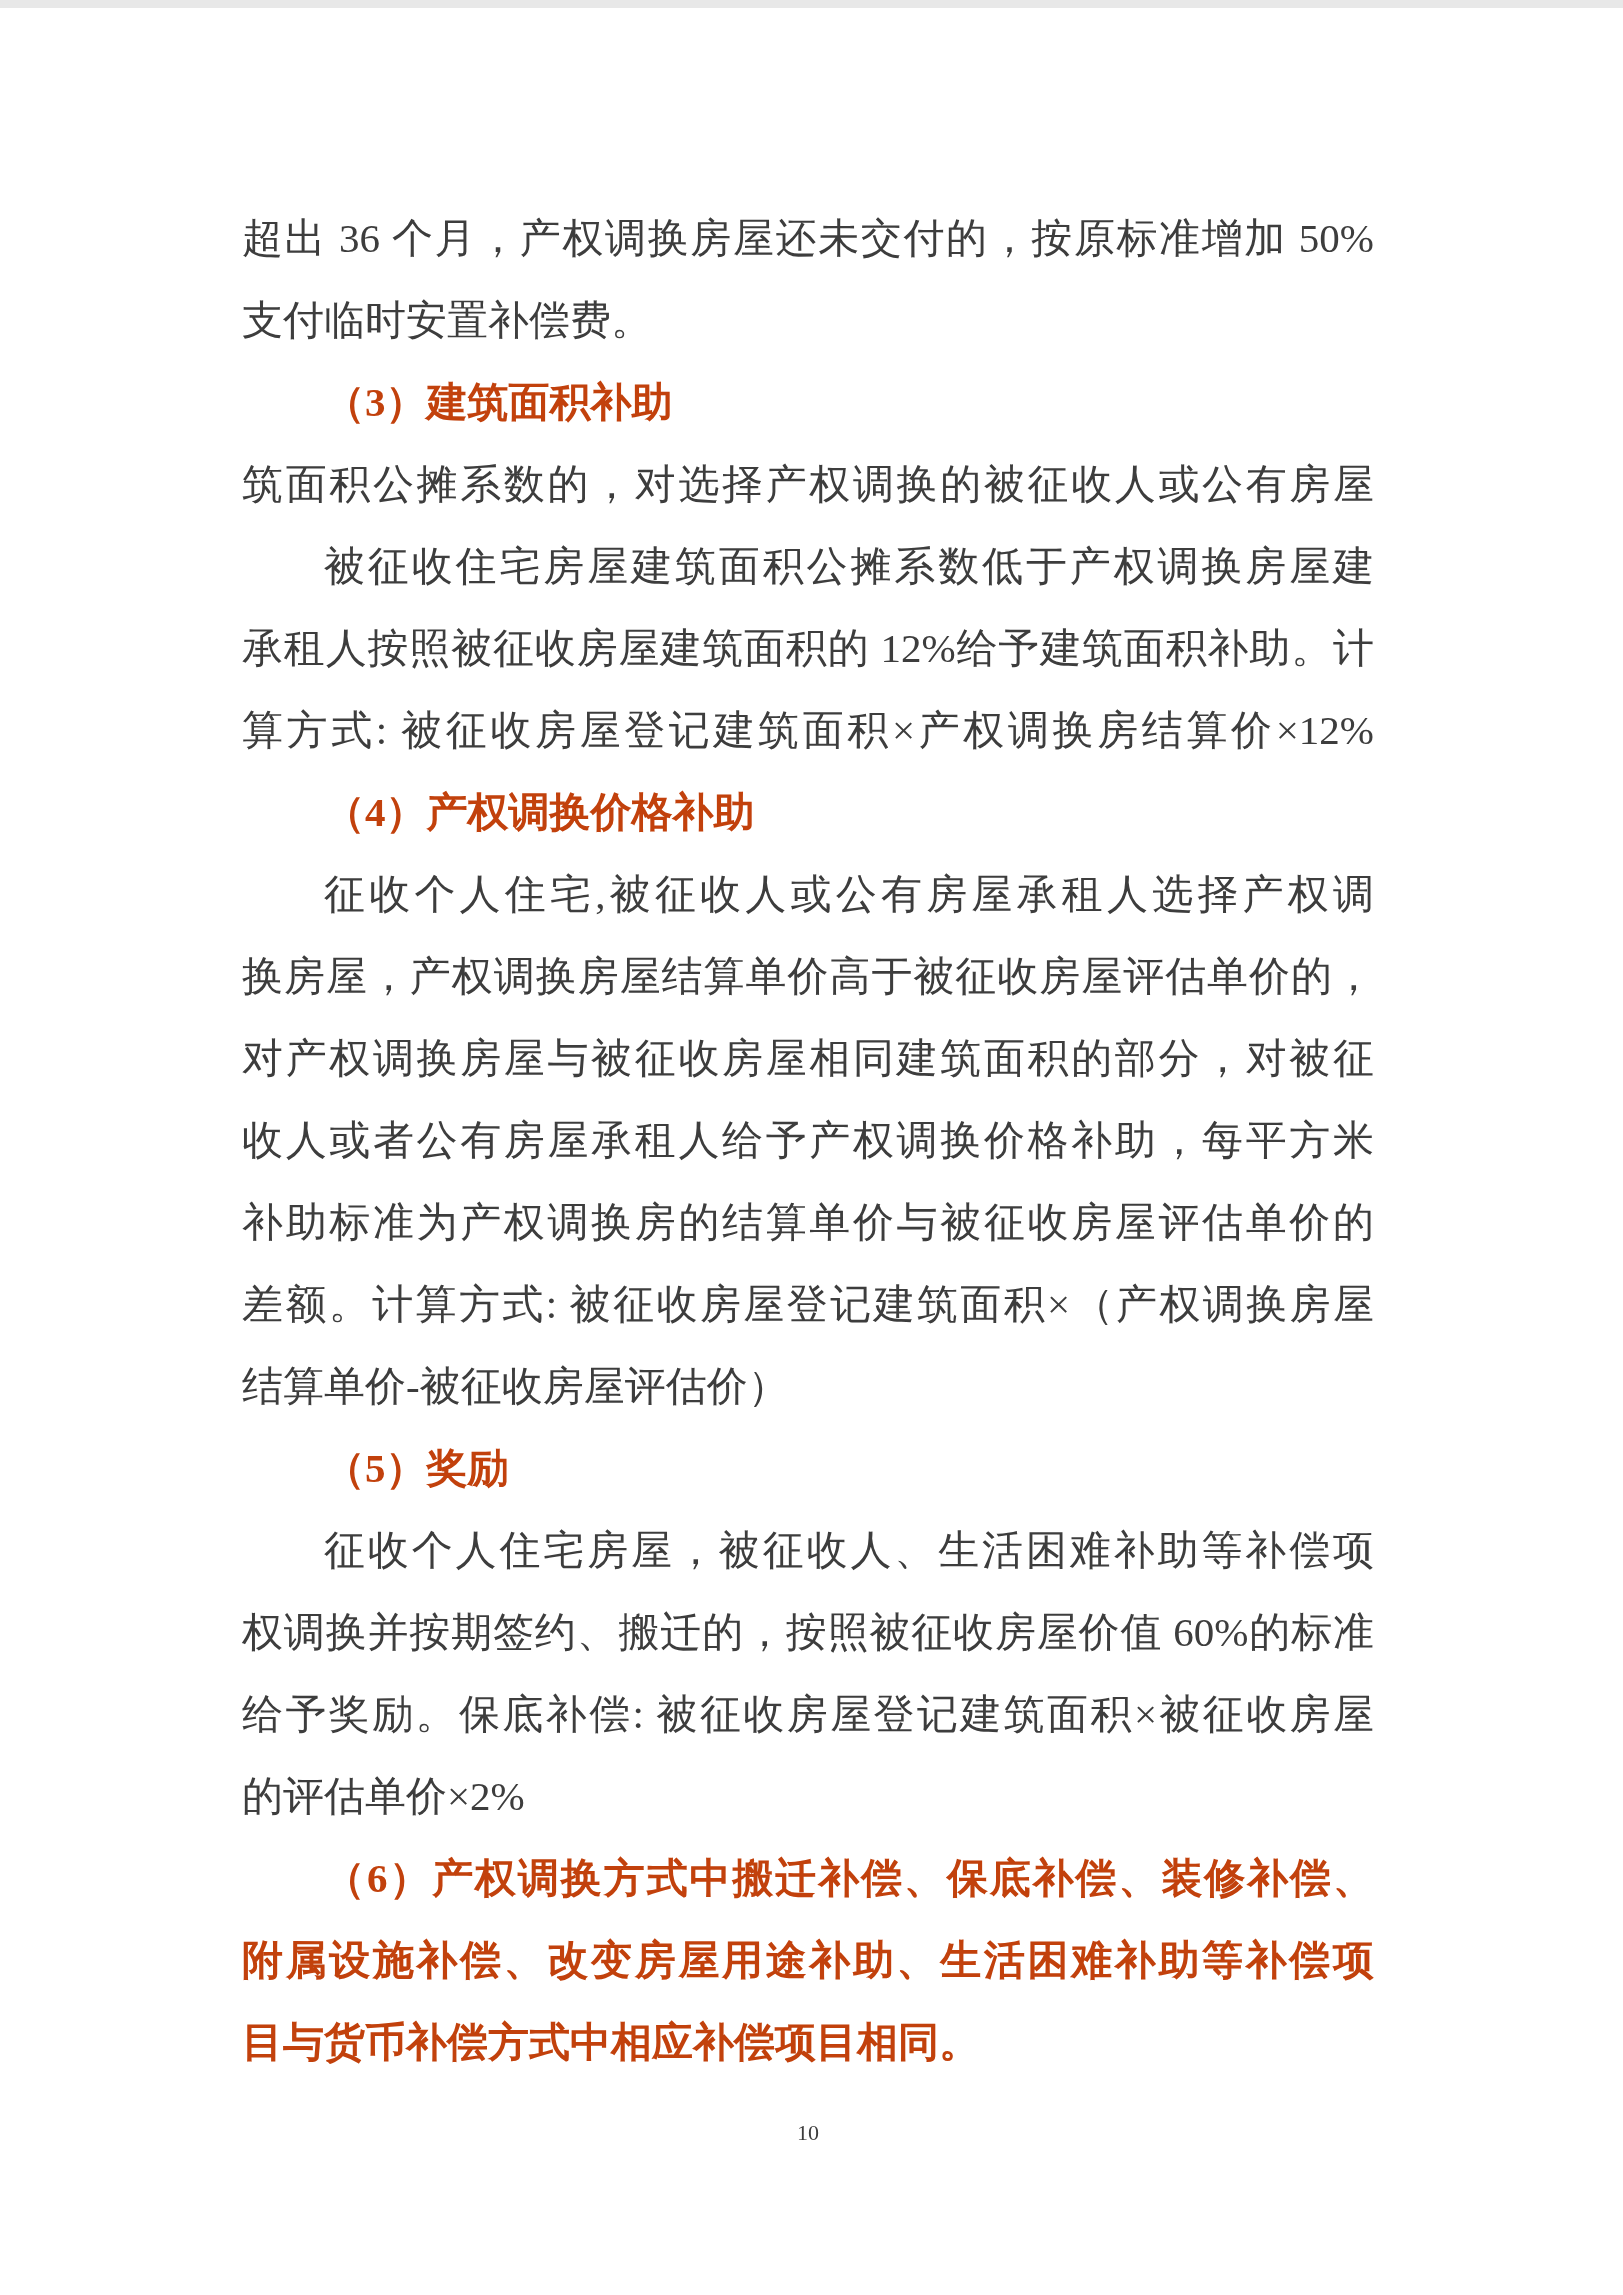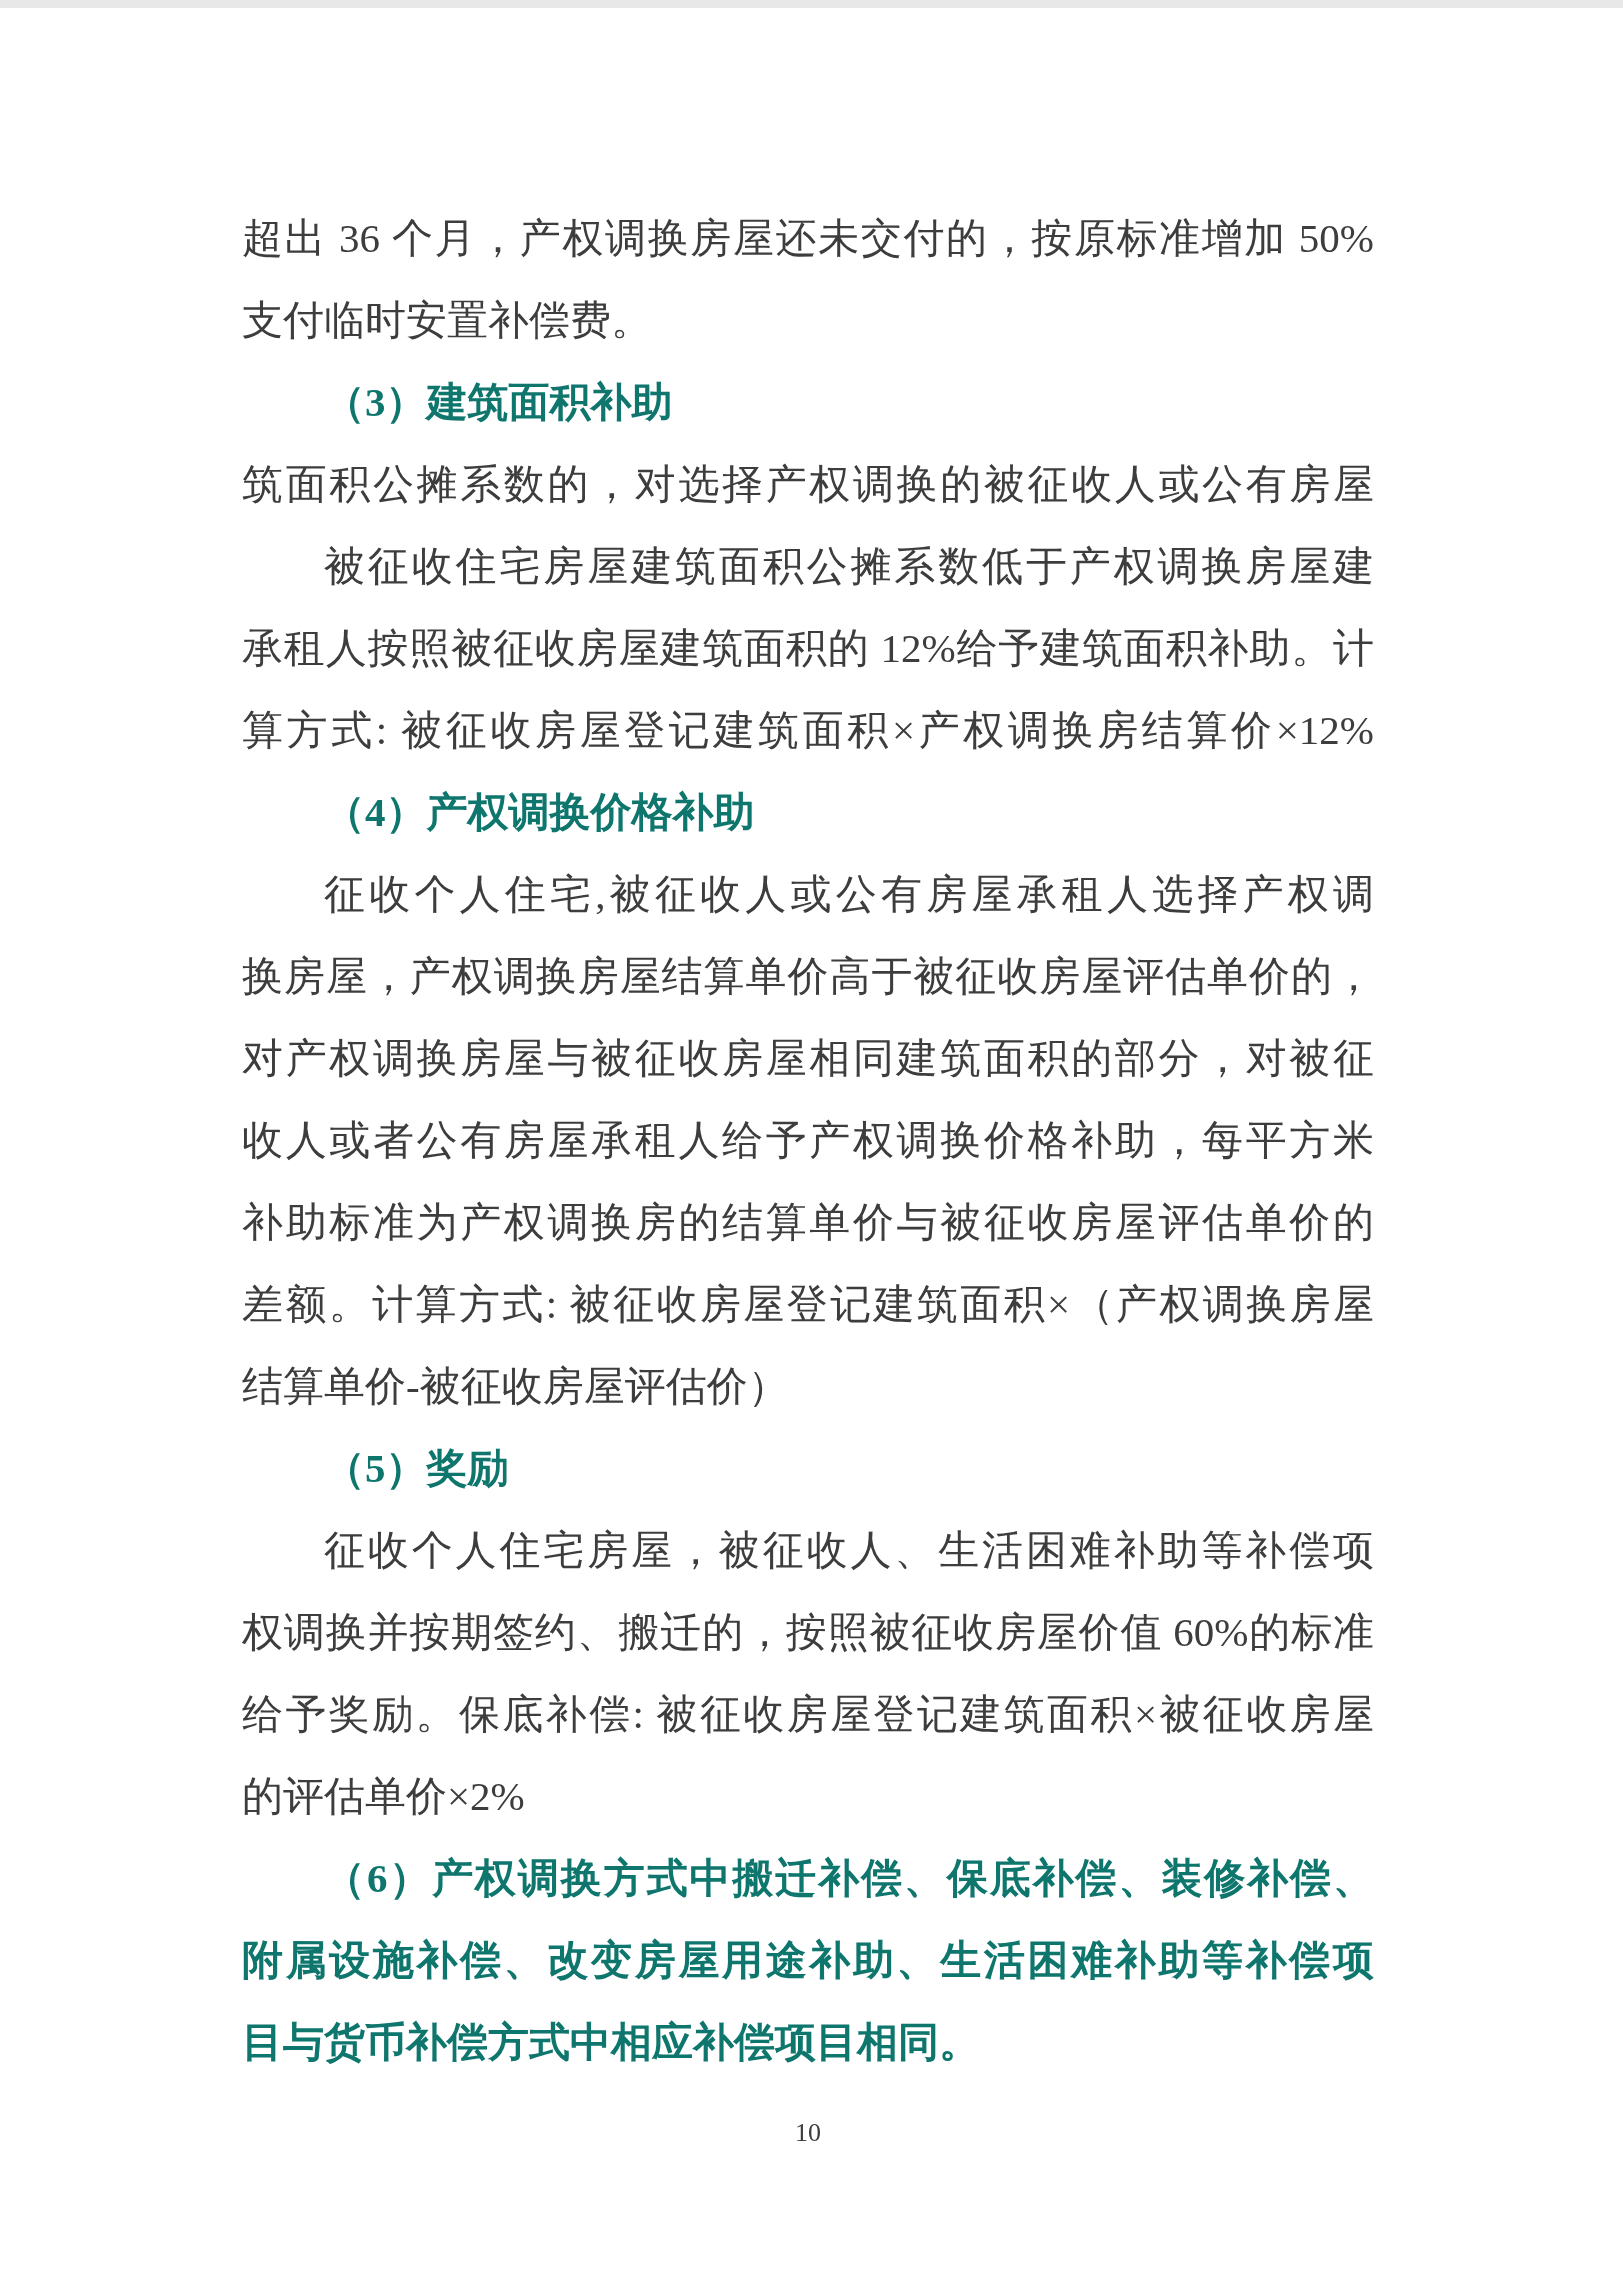--- a/index.html
+++ b/index.html
@@ -33,29 +33,29 @@
   }
   .line.full {
     text-align-last: justify;
   }
   .line.indent {
     text-indent: 82px;
   }
   .heading .line,
   .bold .line {
     font-weight: 700;
-    color: #0f766e;
+    color: #c2410c;
   }
   .page-number {
     position: absolute;
     left: 242px;
     top: 2105px;
     width: 1132px;
     text-align: center;
-    font-size: 26px;
+    font-size: 22px;
     line-height: 39px;
     color: #3d3d3d;
   }
 </style>
 </head>
 <body>
 
 <div class="page">
   <div class="text-block">
       <div class="paragraph">

